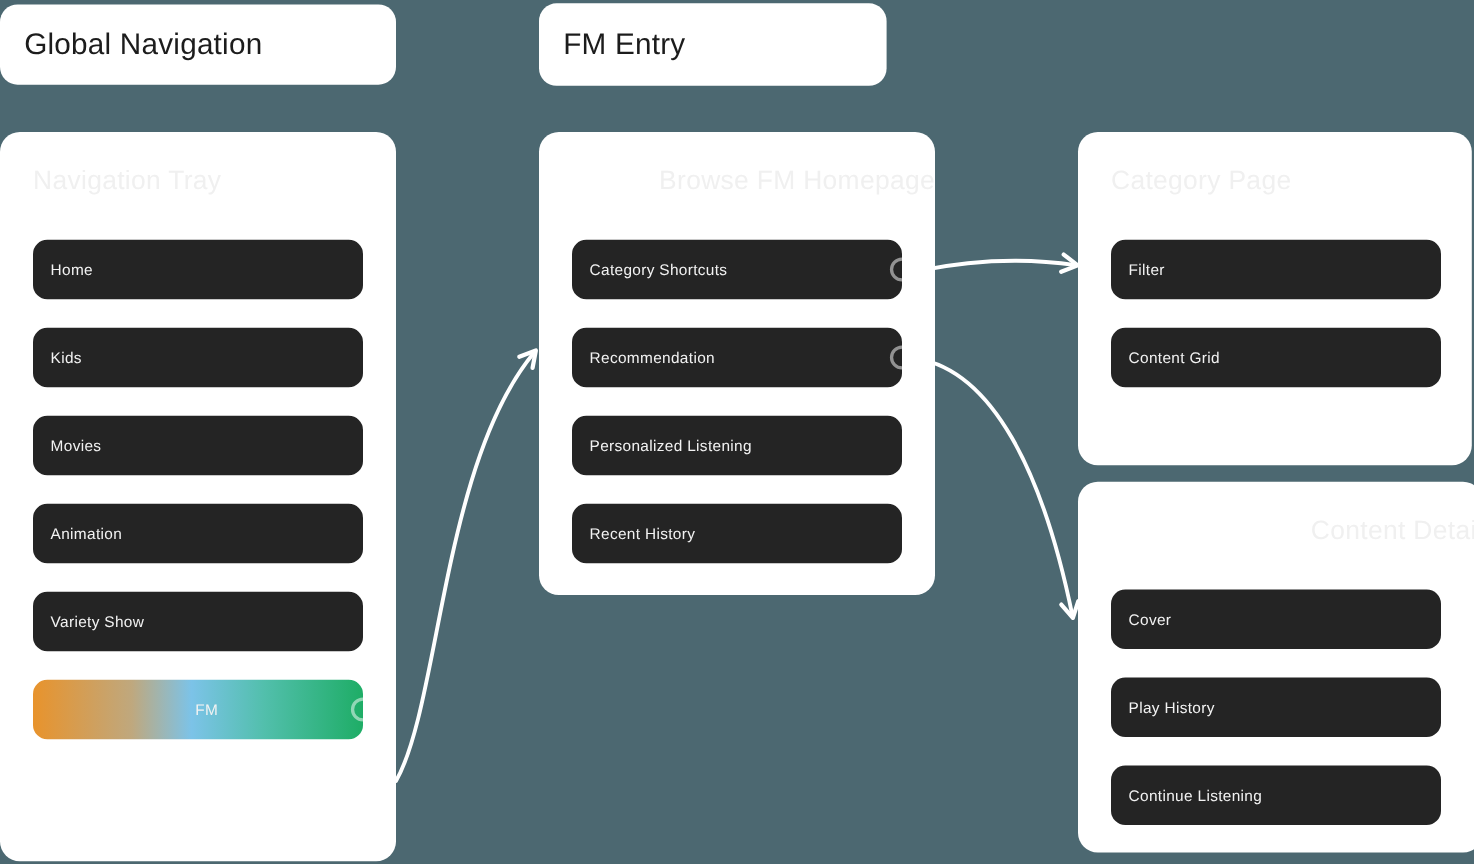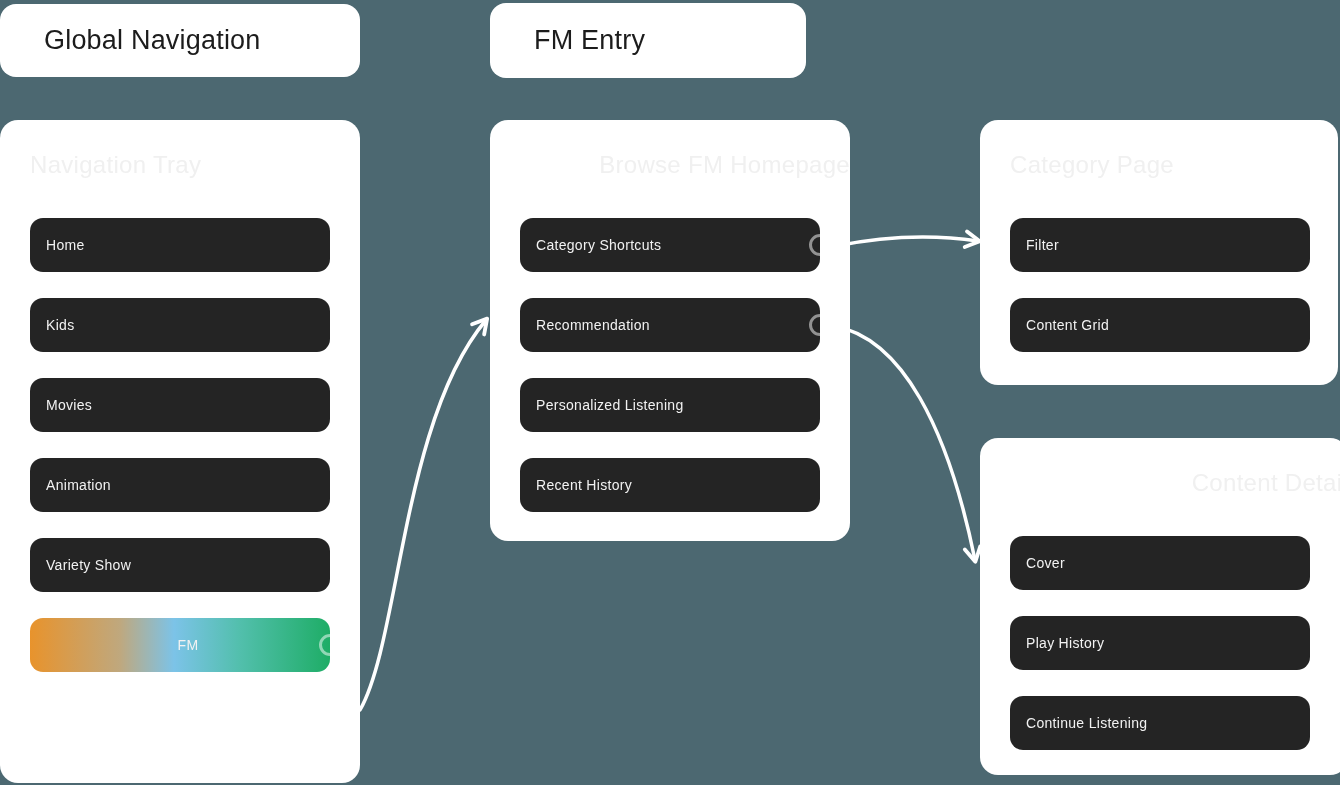--- a/index.html
+++ b/index.html
@@ -14,34 +14,34 @@
     position: absolute;
     background: #FFFFFF;
     border-radius: 18px;
   }
   .header-card {
     position: absolute;
     background: #FFFFFF;
     border-radius: 16px;
     display: flex;
     align-items: center;
-    padding-left: 44px;
+    padding-left: 22px;
   }
   .header-card .header-title {
     font-size: 27px;
     font-weight: 500;
     color: #1C1C1C;
     letter-spacing: 0.2px;
   }
   #header-global { left: 0px; top: 4px; width: 360px; height: 73px; }
   #header-fm     { left: 490px; top: 3px; width: 316px; height: 75px; }
 
   #card-navigation-tray { left: 0px;   top: 120px; width: 360px; height: 663px; }
   #card-browse-fm       { left: 490px; top: 120px; width: 360px; height: 421px; text-align: right; }
-  #card-category-page   { left: 980px; top: 120px; width: 358px; height: 265px; }
+  #card-category-page   { left: 980px; top: 120px; width: 358px; height: 303px; }
   #card-content-detail  { left: 980px; top: 438px; width: 368px; height: 337px; text-align: right; }
 
   .card-title {
     margin: 30px 0 38px 30px;
     font-size: 24px;
     font-weight: 500;
     line-height: 30px;
     color: #F0F0F0;           
     letter-spacing: 0.3px;
   }

